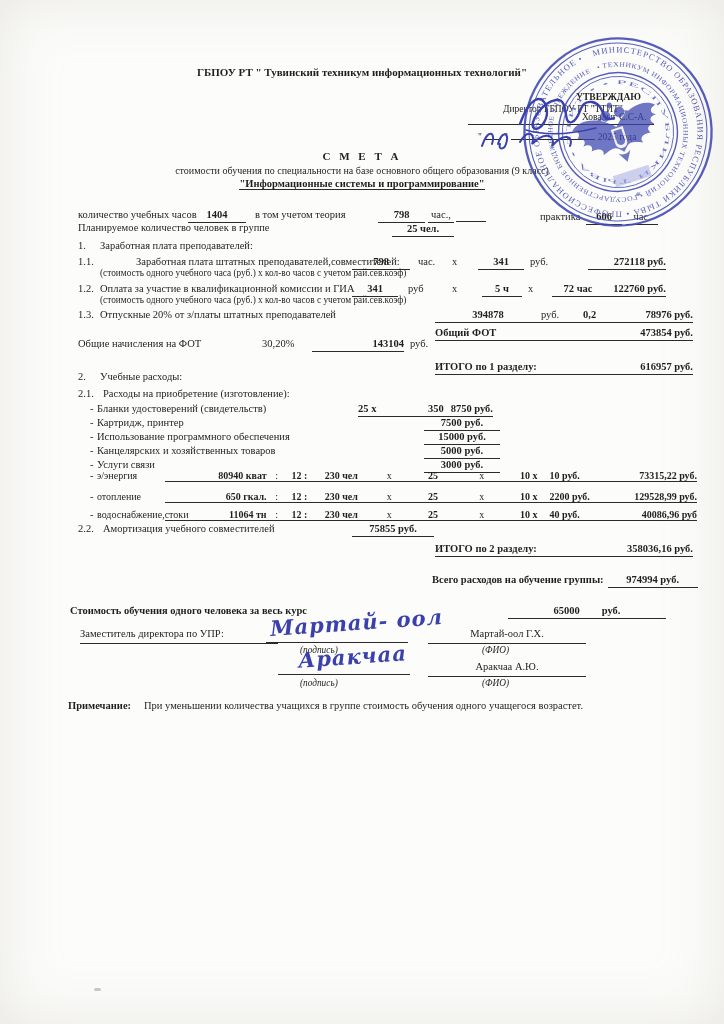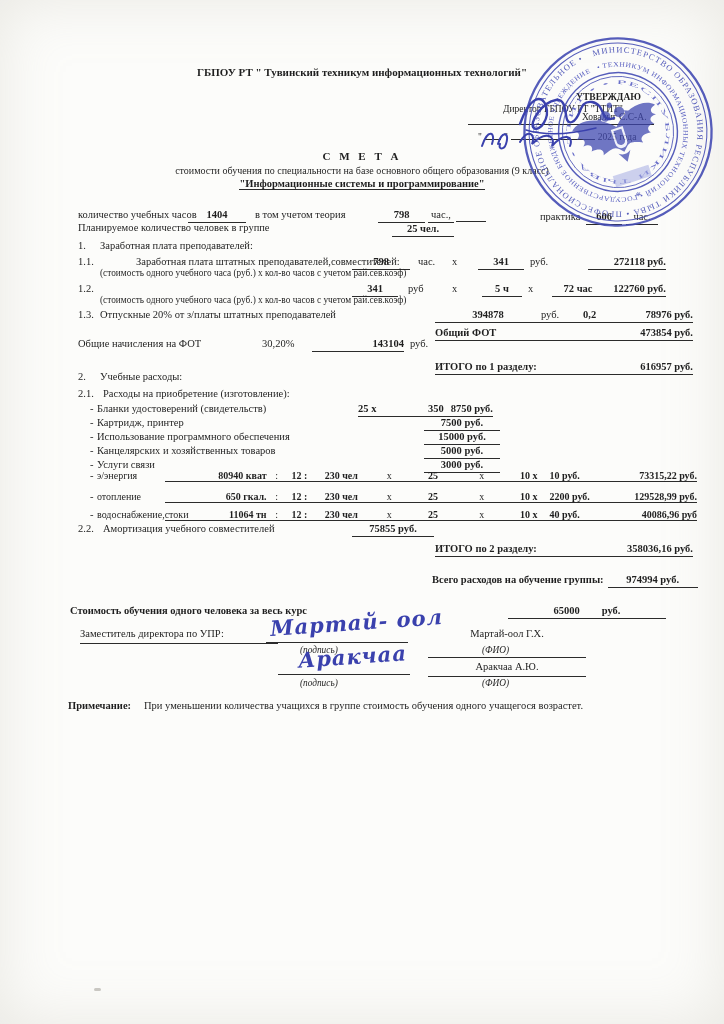--- a/index.html
+++ b/index.html
@@ -87,20 +87,21 @@
   <div class="ln" style="left:100px;top:256px;margin-left:36px;">Заработная плата штатных преподавателей,совместителей:</div>
   <div class="ln u v c ib" style="left:352px;top:256px;width:58px;">798</div>
   <div class="ln" style="left:418px;top:256px;">час.</div>
   <div class="ln" style="left:452px;top:256px;">х</div>
   <div class="ln u v c ib" style="left:478px;top:256px;width:46px;">341</div>
   <div class="ln" style="left:530px;top:256px;">руб.</div>
   <div class="ln u v r ib" style="left:588px;top:256px;width:78px;">272118 руб.</div>
   <div class="ln note" style="left:100px;top:268px;">(стоимость одного учебного часа (руб.) х кол-во часов с учетом рай.сев.коэф)</div>
 
   <div class="ln" style="left:78px;top:283px;">1.2.</div>
+  <div class="ln" style="left:100px;top:283px;">Оплата за участие в квалификационной комиссии и ГИА</div>
   <div class="ln u v c ib" style="left:352px;top:283px;width:46px;">341</div>
   <div class="ln" style="left:408px;top:283px;">руб</div>
   <div class="ln" style="left:452px;top:283px;">х</div>
   <div class="ln u v c ib" style="left:482px;top:283px;width:40px;">5 ч</div>
   <div class="ln" style="left:528px;top:283px;">х</div>
   <div class="ln u v c ib" style="left:552px;top:283px;width:52px;">72 час</div>
   <div class="ln u v r ib" style="left:588px;top:283px;width:78px;">122760 руб.</div>
   <div class="ln note" style="left:100px;top:295px;">(стоимость одного учебного часа (руб.) х кол-во часов с учетом рай.сев.коэф)</div>
 
   <div class="ln" style="left:78px;top:309px;">1.3.</div>
@@ -217,21 +218,21 @@
 
   <div class="ln b" style="left:70px;top:605px;">Стоимость обучения одного человека  за весь  курс</div>
   <div class="ln flex u" style="left:508px;top:605px;width:158px;justify-content:center;gap:22px;">
     <span class="v">65000</span>
     <span class="v">руб.</span>
   </div>
 
   <div class="ln" style="left:80px;top:628px;"><span class="u ib" style="width:198px;padding-bottom:2px;">Заместитель директора по УПР:</span></div>
   <div class="ln script" style="left:270px;top:610px;font-size:21px;">Мартай- оол</div>
   <div class="ln u" style="left:266px;top:628px;width:142px;height:14px;"></div>
-  <div class="ln u c ib" style="left:428px;top:628px;width:158px;padding-bottom:16px;">Мартай-оол Г.Х.</div>
+  <div class="ln u c ib" style="left:428px;top:628px;width:158px;padding-bottom:2px;">Мартай-оол Г.Х.</div>
   <div class="ln ital note" style="left:300px;top:645px;">(подпись)</div>
   <div class="ln ital note" style="left:482px;top:645px;">(ФИО)</div>
 
   <div class="ln script" style="left:298px;top:644px;font-size:21px;">Аракчаа</div>
   <div class="ln u" style="left:278px;top:660px;width:132px;height:14px;"></div>
   <div class="ln u c ib" style="left:428px;top:661px;width:158px;padding-bottom:2px;">Аракчаа А.Ю.</div>
   <div class="ln ital note" style="left:300px;top:678px;">(подпись)</div>
   <div class="ln ital note" style="left:482px;top:678px;">(ФИО)</div>
 
   <div class="ln b" style="left:68px;top:700px;">Примечание:</div>

